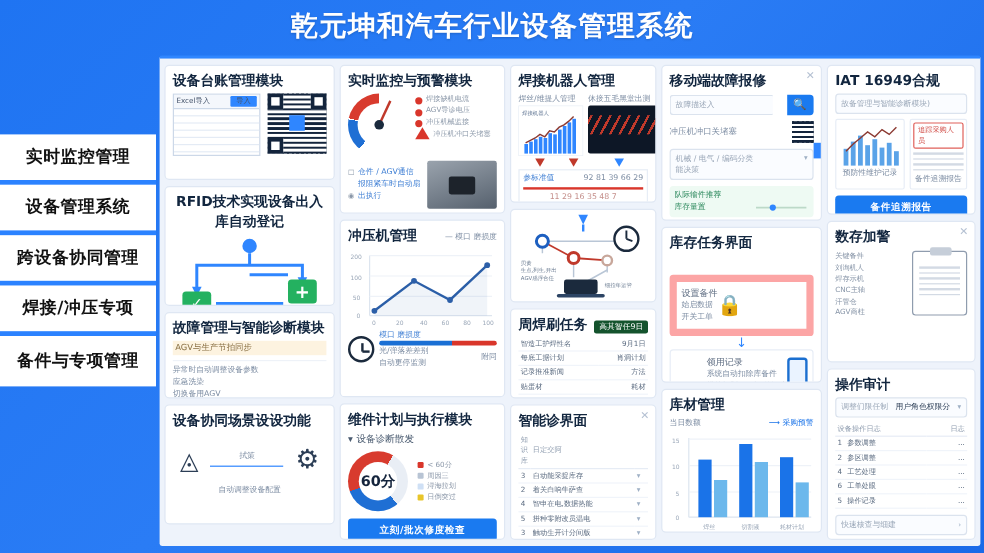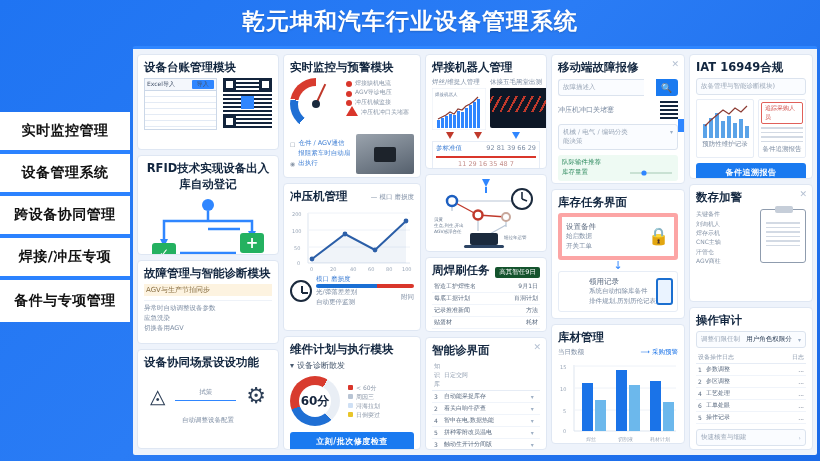--- a/index.html
+++ b/index.html
@@ -175,21 +175,21 @@
         <polygon points="20,52 16,44 24,44" fill="#2f86ff"></polygon>
         <polygon points="108,44 104,36 112,36" fill="#2f86ff"></polygon>
         <rect x="96" y="38" width="24" height="20" rx="3" fill="#24b160"></rect>
         <text x="108" y="53" text-anchor="middle" fill="#fff" font-size="15" font-weight="bold">+</text>
         <rect x="8" y="48" width="24" height="18" rx="3" fill="#24b160"></rect>
         <text x="20" y="62" text-anchor="middle" fill="#fff" font-size="12" font-weight="bold">✓</text>
         <path d="M92 58 H36" stroke="#2f86ff" stroke-width="2.5" fill="none"></path>
       </svg>
     </div>
 
-    <div class="card" style="height:84px">
+    <div class="card" style="height:72px">
       <div class="card-title">故障管理与智能诊断模块</div>
       <div class="hl">AGV与生产节拍同步</div>
       <div style="border-top:1px solid #eef2f8;margin-top:4px;padding-top:3px">
         <div class="sub">异常时自动调整设备参数</div>
         <div class="sub">应急洗染</div>
         <div class="sub">切换备用AGV</div>
       </div>
     </div>
 
     <div class="card" style="height:100px">
@@ -498,21 +498,21 @@
           <svg width="46" height="8">
             <line x1="2" y1="4" x2="44" y2="4" stroke="#bcd9c8" stroke-width="1.5"></line>
             <circle cx="16" cy="4" r="2.6" fill="#2f86ff"></circle>
           </svg>
         </div>
       </div>
     </div>
 
     <div class="card" style="height:130px">
       <div class="card-title">库存任务界面</div>
-      <div style="border:4px solid #fca5a5;border-radius:3px;padding:4px;margin-top:3px;display:flex;justify-content:space-between;align-items:center">
+      <div style="border:6px solid #fca5a5;border-radius:3px;padding:4px;margin-top:19px;display:flex;align-items:center">
         <div>
           <div class="sub" style="font-size:7.5px;color:#5c6b80">设置备件</div>
           <div class="sub">始启数据</div>
           <div class="sub">开关工单</div>
         </div>
         <span class="lock">🔒</span>
       </div>
       <div style="text-align:center;color:#2f86ff;font-size:11px;line-height:1">↓</div>
       <div style="border:1px solid #e7edf6;border-radius:3px;padding:4px;display:flex;justify-content:flex-end;align-items:center">
         <div>

